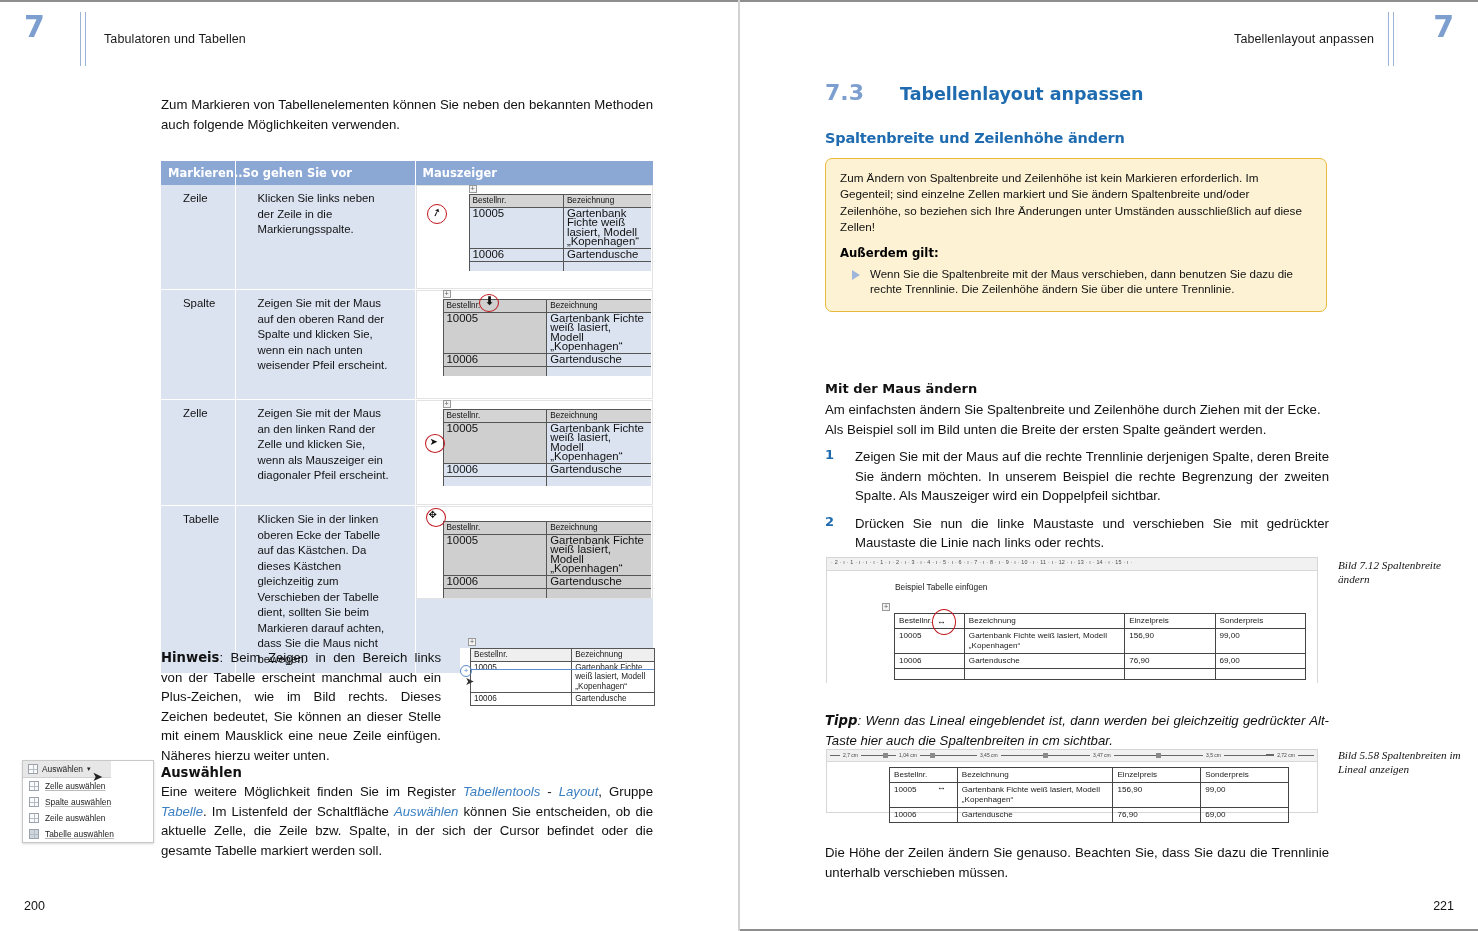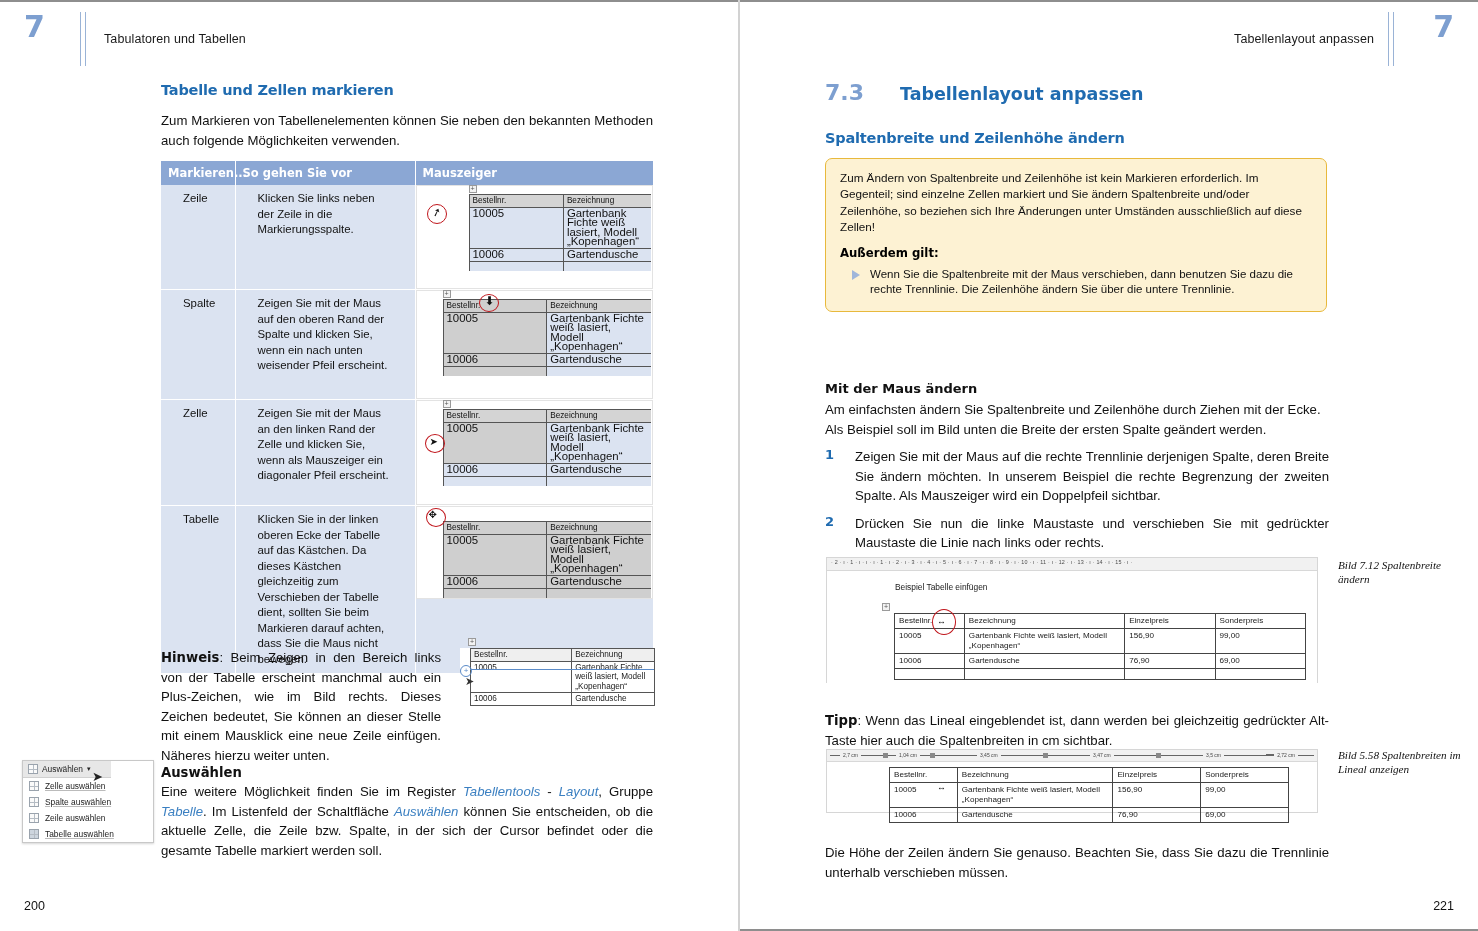--- a/index.html
+++ b/index.html
@@ -186,21 +186,20 @@
             <i class="a"></i>
             <i class="b"></i>
           </div>
         <div style="padding-top:17px;">
           <span class="runhead-text">Tabulatoren und Tabellen</span>
         </div>
       </div>
     </div>
 
     <div style="position:absolute;left:161px;top:82px;width:492px;">
-      <h3 class="blue">Tabelle und Zellen markieren</h3>
       <p class="body" style="margin-top:13px;">Zum Markieren von Tabellenelementen können Sie neben den bekannten Methoden auch folgende Möglichkeiten verwenden.</p>
     </div>
 
     <div style="position:absolute;left:161px;top:161px;">
       <table class="marktable">
         <colgroup>
             <col class="c1">
             <col class="c2">
             <col class="c3">
           </colgroup>
@@ -523,21 +522,21 @@
           </tr>
         </tbody>
           </table>
         <div class="circle" style="left:105px;top:38px;width:24px;height:26px;"></div>
         <span class="cursor" style="left:110px;top:46px;font-size:9px;">↔</span>
       </div>
     </div>
     <div class="caption" style="left:598px;top:558px;">Bild 7.12 Spaltenbreite ändern</div>
 
     <div style="position:absolute;left:85px;top:711px;width:504px;">
-      <p class="bodytxt" style="text-align:justify;"><span class="bold">Tipp</span><span>: Wenn das Lineal eingeblendet ist, dann werden bei gleichzeitig gedrückter Alt-Taste hier auch die Spaltenbreiten in cm sichtbar.</span></p>
+      <p class="bodytxt" style="text-align:justify;font-style:italic;"><span class="bold">Tipp</span><span>: Wenn das Lineal eingeblendet ist, dann werden bei gleichzeitig gedrückter Alt-Taste hier auch die Spaltenbreiten in cm sichtbar.</span></p>
     </div>
 
     <div class="figbox" style="position:absolute;left:86px;top:749px;width:492px;height:64px;">
       <div class="ruler" style="height:12px;">
         <div style="position:absolute;left:3px;right:3px;top:2px;display:flex;align-items:center;font-size:5px;color:#3f3f3f;white-space:nowrap;">
           <span style="flex:0 0 10px;border-top:1px solid #666;height:1px;"></span>
           <span style="margin:0 3px;">2,7 cm</span>
           <span style="flex:0 0 22px;border-top:1px solid #666;height:1px;"></span>
           <span style="flex:none;width:5px;height:5px;background:#8a8a8a;"></span>
           <span style="flex:0 0 8px;border-top:1px solid #666;height:1px;"></span>

